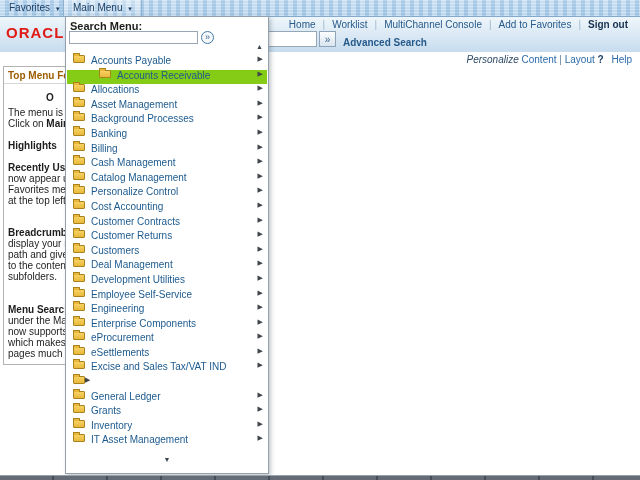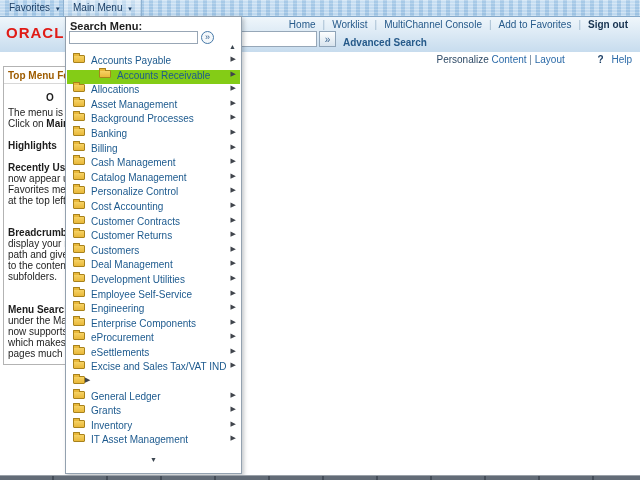--- a/index.html
+++ b/index.html
@@ -33,42 +33,42 @@
     border:1px solid #96a7b8; background:#fff; font-size:10px; padding:0 3px; }
   .gsearch-btn { position:absolute; left:319px; top:14px; width:17px; height:16px;
     border:1px solid #8fa4b8; background:linear-gradient(#fdfefe,#d8e4ee);
     font-size:10px; color:#35618e; text-align:center; line-height:15px; cursor:pointer; }
   .advsearch { position:absolute; left:343px; top:20px; font-size:10px;
     color:#265a8a; text-decoration:none;font-weight:bold; }
 
   
   .persrow { position:absolute; left:0; top:54px; width:632px; height:12px;
     font-size:10px; text-align:right; white-space:nowrap; }
-  .persrow .plain { color:#2e4a66; }
+  .persrow .plain { color:#2e4a66;font-style:italic; }
   .persrow a { color:#2b6aa8; text-decoration:none; }
   .persrow .sep { color:#6b839b; }
-  .helpgrp { margin-left:30px; }
+  .helpgrp { }
   .helpgrp .qmark { color:#1c3f66; font-weight:bold; margin-right:5px; }
 
   
   .pagelet { position:absolute; left:3px; top:66px; width:197px; height:299px;
     border:1px solid #b3b3b3; background:#fff; overflow:hidden; }
   .pagelet-title { font-size:10px; font-weight:bold; color:#9e5c00;
     padding:3px 0 2px 4px; border-bottom:1px solid #d8d8d8; white-space:nowrap; }
   .para { font-size:10px; color:#1d1d1d; line-height:11px; padding-left:4px; white-space:nowrap; }
   .para.heading { padding-left:42px; font-weight:bold; margin-top:8px; }
   .para.p2 { margin-top:4px; }
   .para.p3 { margin-top:11px; font-weight:bold; }
   .para.p4 { margin-top:11px; }
   .para.p5 { margin-top:21px; }
   .para.p6 { margin-top:22px; }
   .para .b { font-weight:bold; }
 
   
-  .menupanel { position:absolute; left:65px; top:16px; width:177px; height:458px;
+  .menupanel { position:absolute; left:65px; top:16px; width:204px; height:458px;
     background:#fff; border:1px solid #93a1af; box-shadow:2px 2px 4px rgba(60,70,80,.30);
     z-index:50; }
   .menupanel .sm-label { position:absolute; left:4px; top:3px; font-size:11px;
     font-weight:bold; color:#1d1d1d; }
   .menupanel .sm-input { position:absolute; left:3px; top:14px; width:129px; height:13px;
     border:1px solid #98a6b5; font-size:10px; padding:0 2px; }
   .menupanel .sm-go { position:absolute; left:135px; top:14px; width:13px; height:13px;
     border:1px solid #4779a8; border-radius:50%; color:#35618e; font-size:9px;
     line-height:11px; text-align:center; cursor:pointer; background:#f4f8fb; }
   .scroll-up { position:absolute; right:5px; top:26px; font-size:7px; color:#3c4650; cursor:pointer; }

